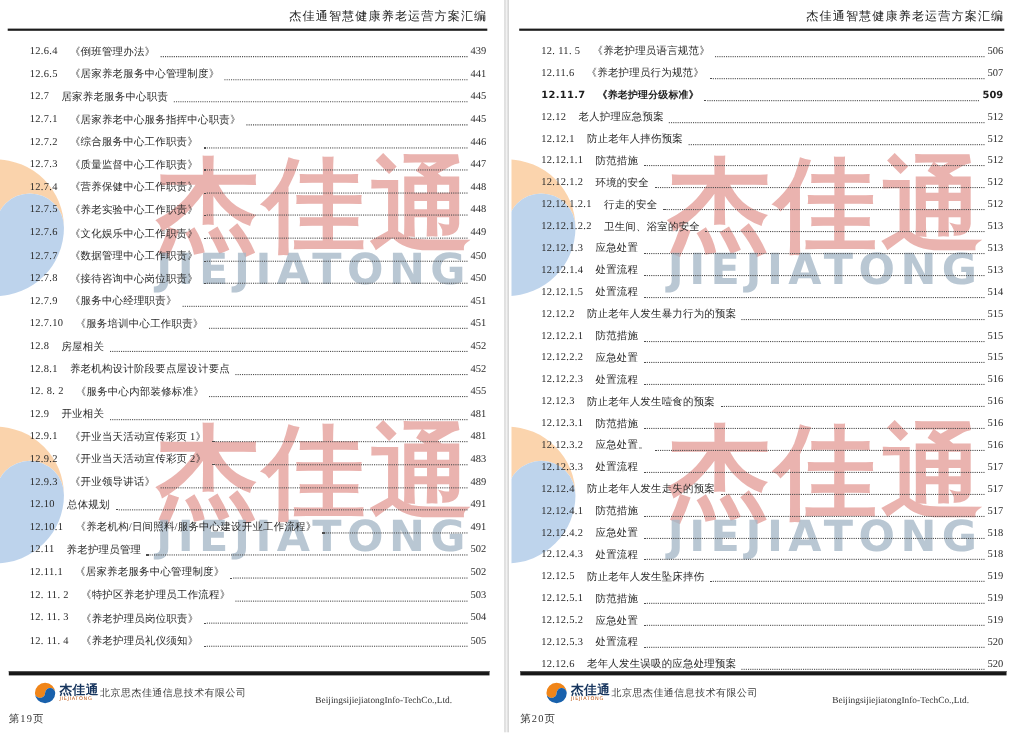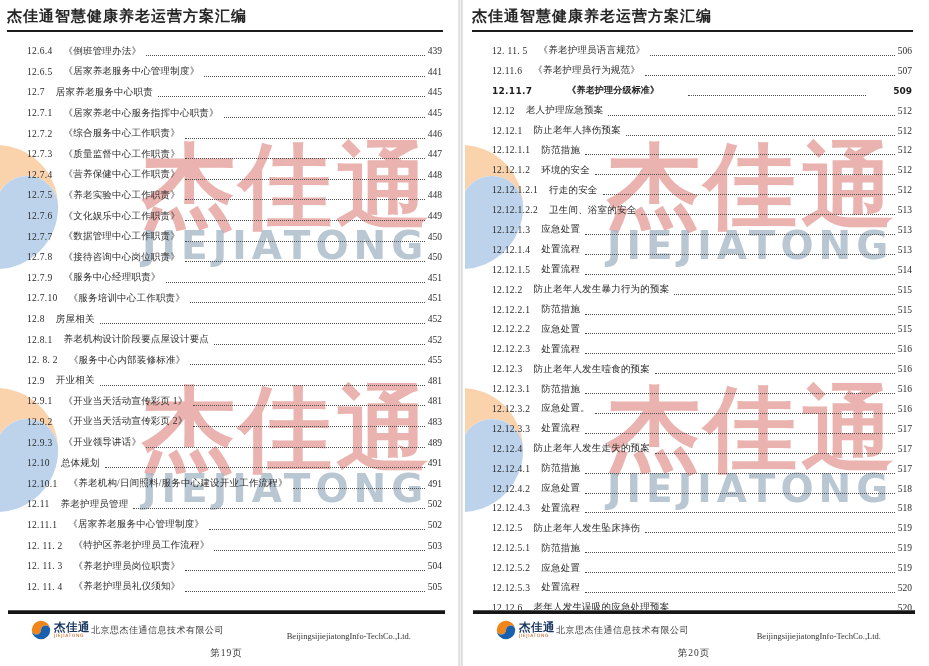--- a/index.html
+++ b/index.html
@@ -7,33 +7,33 @@
     width:929px;height:666px;position:relative;background:#ffffff;
     font-family:"Liberation Serif","DejaVu Serif",serif;
     color:#2b2b2b;overflow:hidden;
   }
   .page{position:absolute;top:0;height:666px;background:#fff;overflow:hidden;}
   .page.left{left:0;width:459px;}
   .page.right{left:465px;width:464px;}
   .seam{position:absolute;top:0;left:458px;width:7px;height:666px;
     background:linear-gradient(90deg,#ffffff 0,#cfcfcf 1px,#f1f1f1 2px,#f1f1f1 3px,#c8c8c8 4px,#ffffff 5px);}
   
-  .page-header{position:relative;z-index:2;margin:7px 16px 0 7px;text-align:left;
-    font-size:15px;font-weight:700;letter-spacing:1px;color:#262626;
+  .page-header{position:relative;z-index:2;margin:7px 16px 0 7px;text-align:right;
+    font-size:11px;font-weight:400;letter-spacing:1px;color:#262626;
     padding-bottom:4px;border-bottom:2.5px solid #1c1c1c;}
   
   .toc{position:relative;z-index:2;margin:9px 17px 12px 27px;}
   .toc-row{display:flex;align-items:center;font-size:9.5px;white-space:nowrap;}
   .page.left  .toc-row{height:20.6px;}
   .page.right .toc-row{height:19.9px;}
   .toc-row .num{margin-right:11px;letter-spacing:0.3px;}
   .toc-row .title{letter-spacing:0.2px;}
   .toc-row .leader{flex:1;height:9px;margin:0 3px 0 5px;border-bottom:1.6px dotted #4d4d4d;min-width:10px;}
   .toc-row .pg{text-align:right;}
-  .toc-row.bold{font-family:"DejaVu Sans","Liberation Sans",sans-serif;font-weight:bold;font-size:9px;color:#1d1d1d;gap:24px;}
+  .toc-row.bold{font-family:"DejaVu Sans","Liberation Sans",sans-serif;font-weight:bold;font-size:9px;color:#1d1d1d;}
   
   .wm{position:absolute;left:0;width:100%;height:150px;z-index:1;pointer-events:none;}
   .wm.wm1{top:135px;} .wm.wm2{top:378px;}
   .wm-logo{position:absolute;left:-78px;top:-2px;width:148px;height:148px;opacity:0.45;}
   .wm-textblock{position:absolute;left:142px;top:6px;}
   .wm-cn{font-family:"DejaVu Sans","Liberation Sans",sans-serif;font-weight:bold;
     font-size:93px;line-height:0.98;letter-spacing:4px;color:rgba(214,103,95,0.50);}
   .wm-en{font-family:"DejaVu Sans","Liberation Sans",sans-serif;font-weight:bold;
     font-size:39px;line-height:1;letter-spacing:5px;margin-top:-6px;color:rgba(165,183,199,0.78);}
   
@@ -41,21 +41,21 @@
   .footer-rule{height:3px;background:#161616;border-top:1px solid #555;}
   .footer-row{display:flex;align-items:center;margin-top:5px;padding-left:22px;}
   .f-logo{width:22px;height:22px;flex:0 0 auto;}
   .f-brand{margin-left:2px;line-height:1;}
   .f-brand-cn{font-family:"DejaVu Sans","Liberation Sans",sans-serif;font-weight:bold;
     font-size:11.5px;color:#17355e;letter-spacing:0.5px;}
   .f-brand-en{font-size:4.5px;color:#c05a18;letter-spacing:0.6px;margin-top:1px;
     font-family:"DejaVu Sans","Liberation Sans",sans-serif;}
   .f-company{font-size:9px;color:#3d3d3d;letter-spacing:0.5px;margin-left:1px;}
   .f-company-en{margin-left:auto;margin-right:34px;font-size:8.5px;color:#333;margin-top:12px;}
-  .f-pageno{text-align:center;font-size:9.5px;color:#333;margin-top:6px;letter-spacing:1px;}
+  .f-pageno{font-size:9.5px;color:#333;margin-top:6px;letter-spacing:1px;}
 </style>
 </head>
 <body>
 
 <div class="page left">
 
   <div class="wm wm1">
     <svg class="wm-logo" viewBox="0 0 100 100">
       <path d="M8,50 A42,42 0 0 1 92,50 A21,21 0 0 0 50,50 A21,21 0 0 1 8,50 Z" fill="#f5a04a"></path>
       <path d="M92,50 A42,42 0 0 1 8,50 A21,21 0 0 0 50,50 A21,21 0 0 1 92,50 Z" fill="#6f9fd6"></path>

